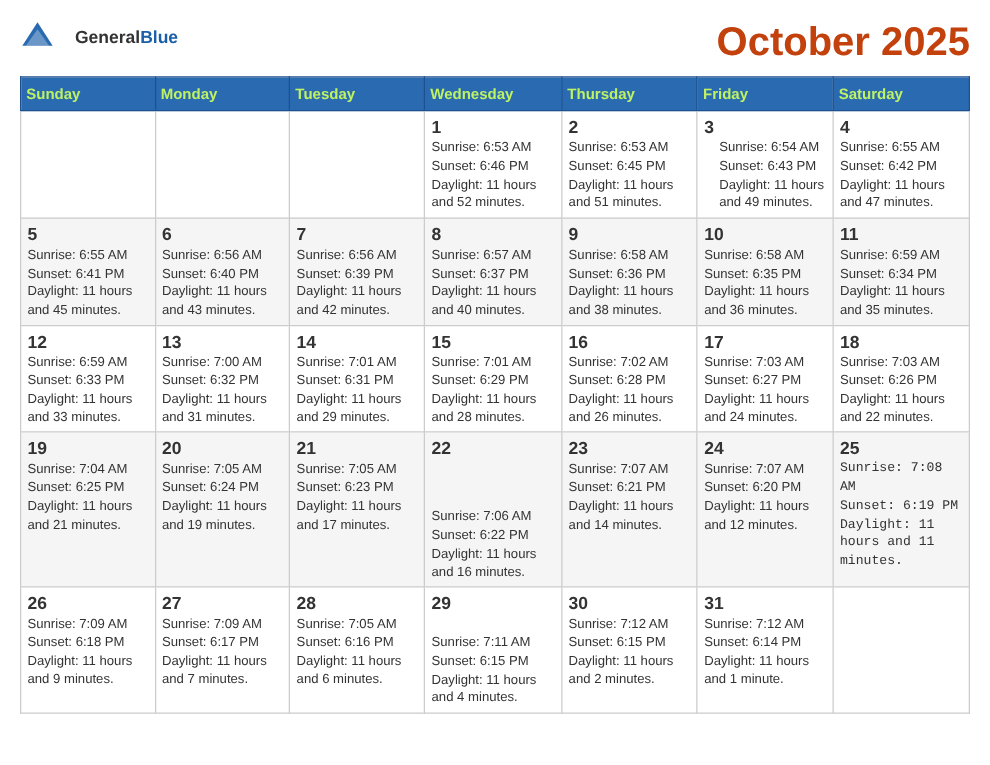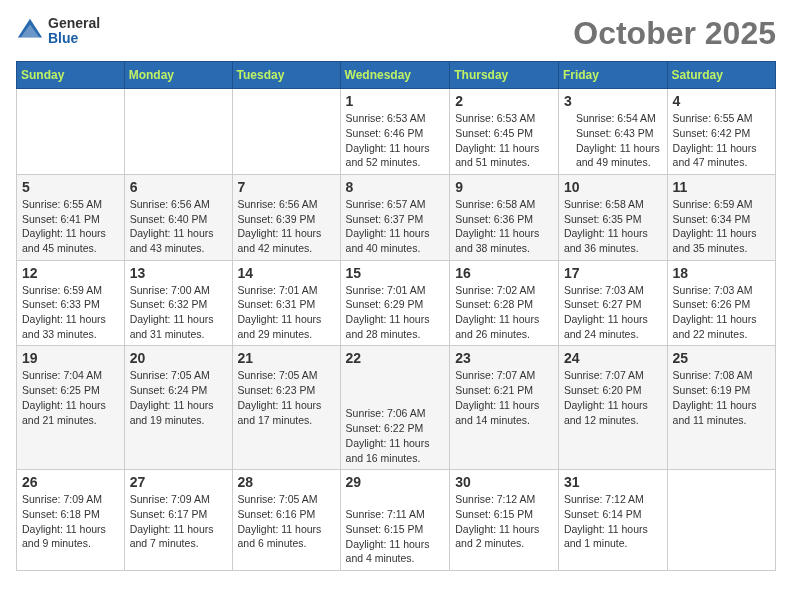--- a/index.html
+++ b/index.html
@@ -16,22 +16,23 @@
       justify-content: space-between;
       margin-bottom: 10px;
     }
     .logo {
       display: flex;
       align-items: center;
       gap: 4px;
     }
     .logo-text {
       display: flex;
-      flex-direction: column;
+      flex-direction: row;
       line-height: 1.1;
+      margin-left: 12px;
     }
     .logo-general {
       font-size: 14px;
       font-weight: bold;
       color: #333;
     }
     .logo-blue {
       font-size: 14px;
       font-weight: bold;
       color: #1a5fa8;
@@ -39,21 +40,21 @@
     .logo-icon {
       width: 28px;
       height: 28px;
     }
     .title-block {
       text-align: right;
     }
     .main-title {
       font-size: 32px;
       font-weight: bold;
-      color: #737373;
+      color: #c2410c;
       line-height: 1.1;
     }
     .subtitle {
       font-size: 14px;
       color: #555;
     }
     table {
       width: 100%;
       border-collapse: collapse;
       font-size: 11px;
@@ -277,21 +278,21 @@
 Daylight: 11 hours and 14 minutes.</div>
         </td>
         <td>
           <span class="day-number">24</span>
           <div class="day-info" style="white-space: pre-line;">Sunrise: 7:07 AM
 Sunset: 6:20 PM
 Daylight: 11 hours and 12 minutes.</div>
         </td>
         <td>
           <span class="day-number">25</span>
-          <div class="day-info" style="white-space: pre-line;">Sunrise: 7:08 AM
+          <div class="day-info" style="white-space: pre-line; font-family: Liberation Mono, monospace;">Sunrise: 7:08 AM
 Sunset: 6:19 PM
 Daylight: 11 hours and 11 minutes.</div>
         </td>
       </tr>
       <tr>
         <td>
           <span class="day-number">26</span>
           <div class="day-info" style="white-space: pre-line;">Sunrise: 7:09 AM
 Sunset: 6:18 PM
 Daylight: 11 hours and 9 minutes.</div>

